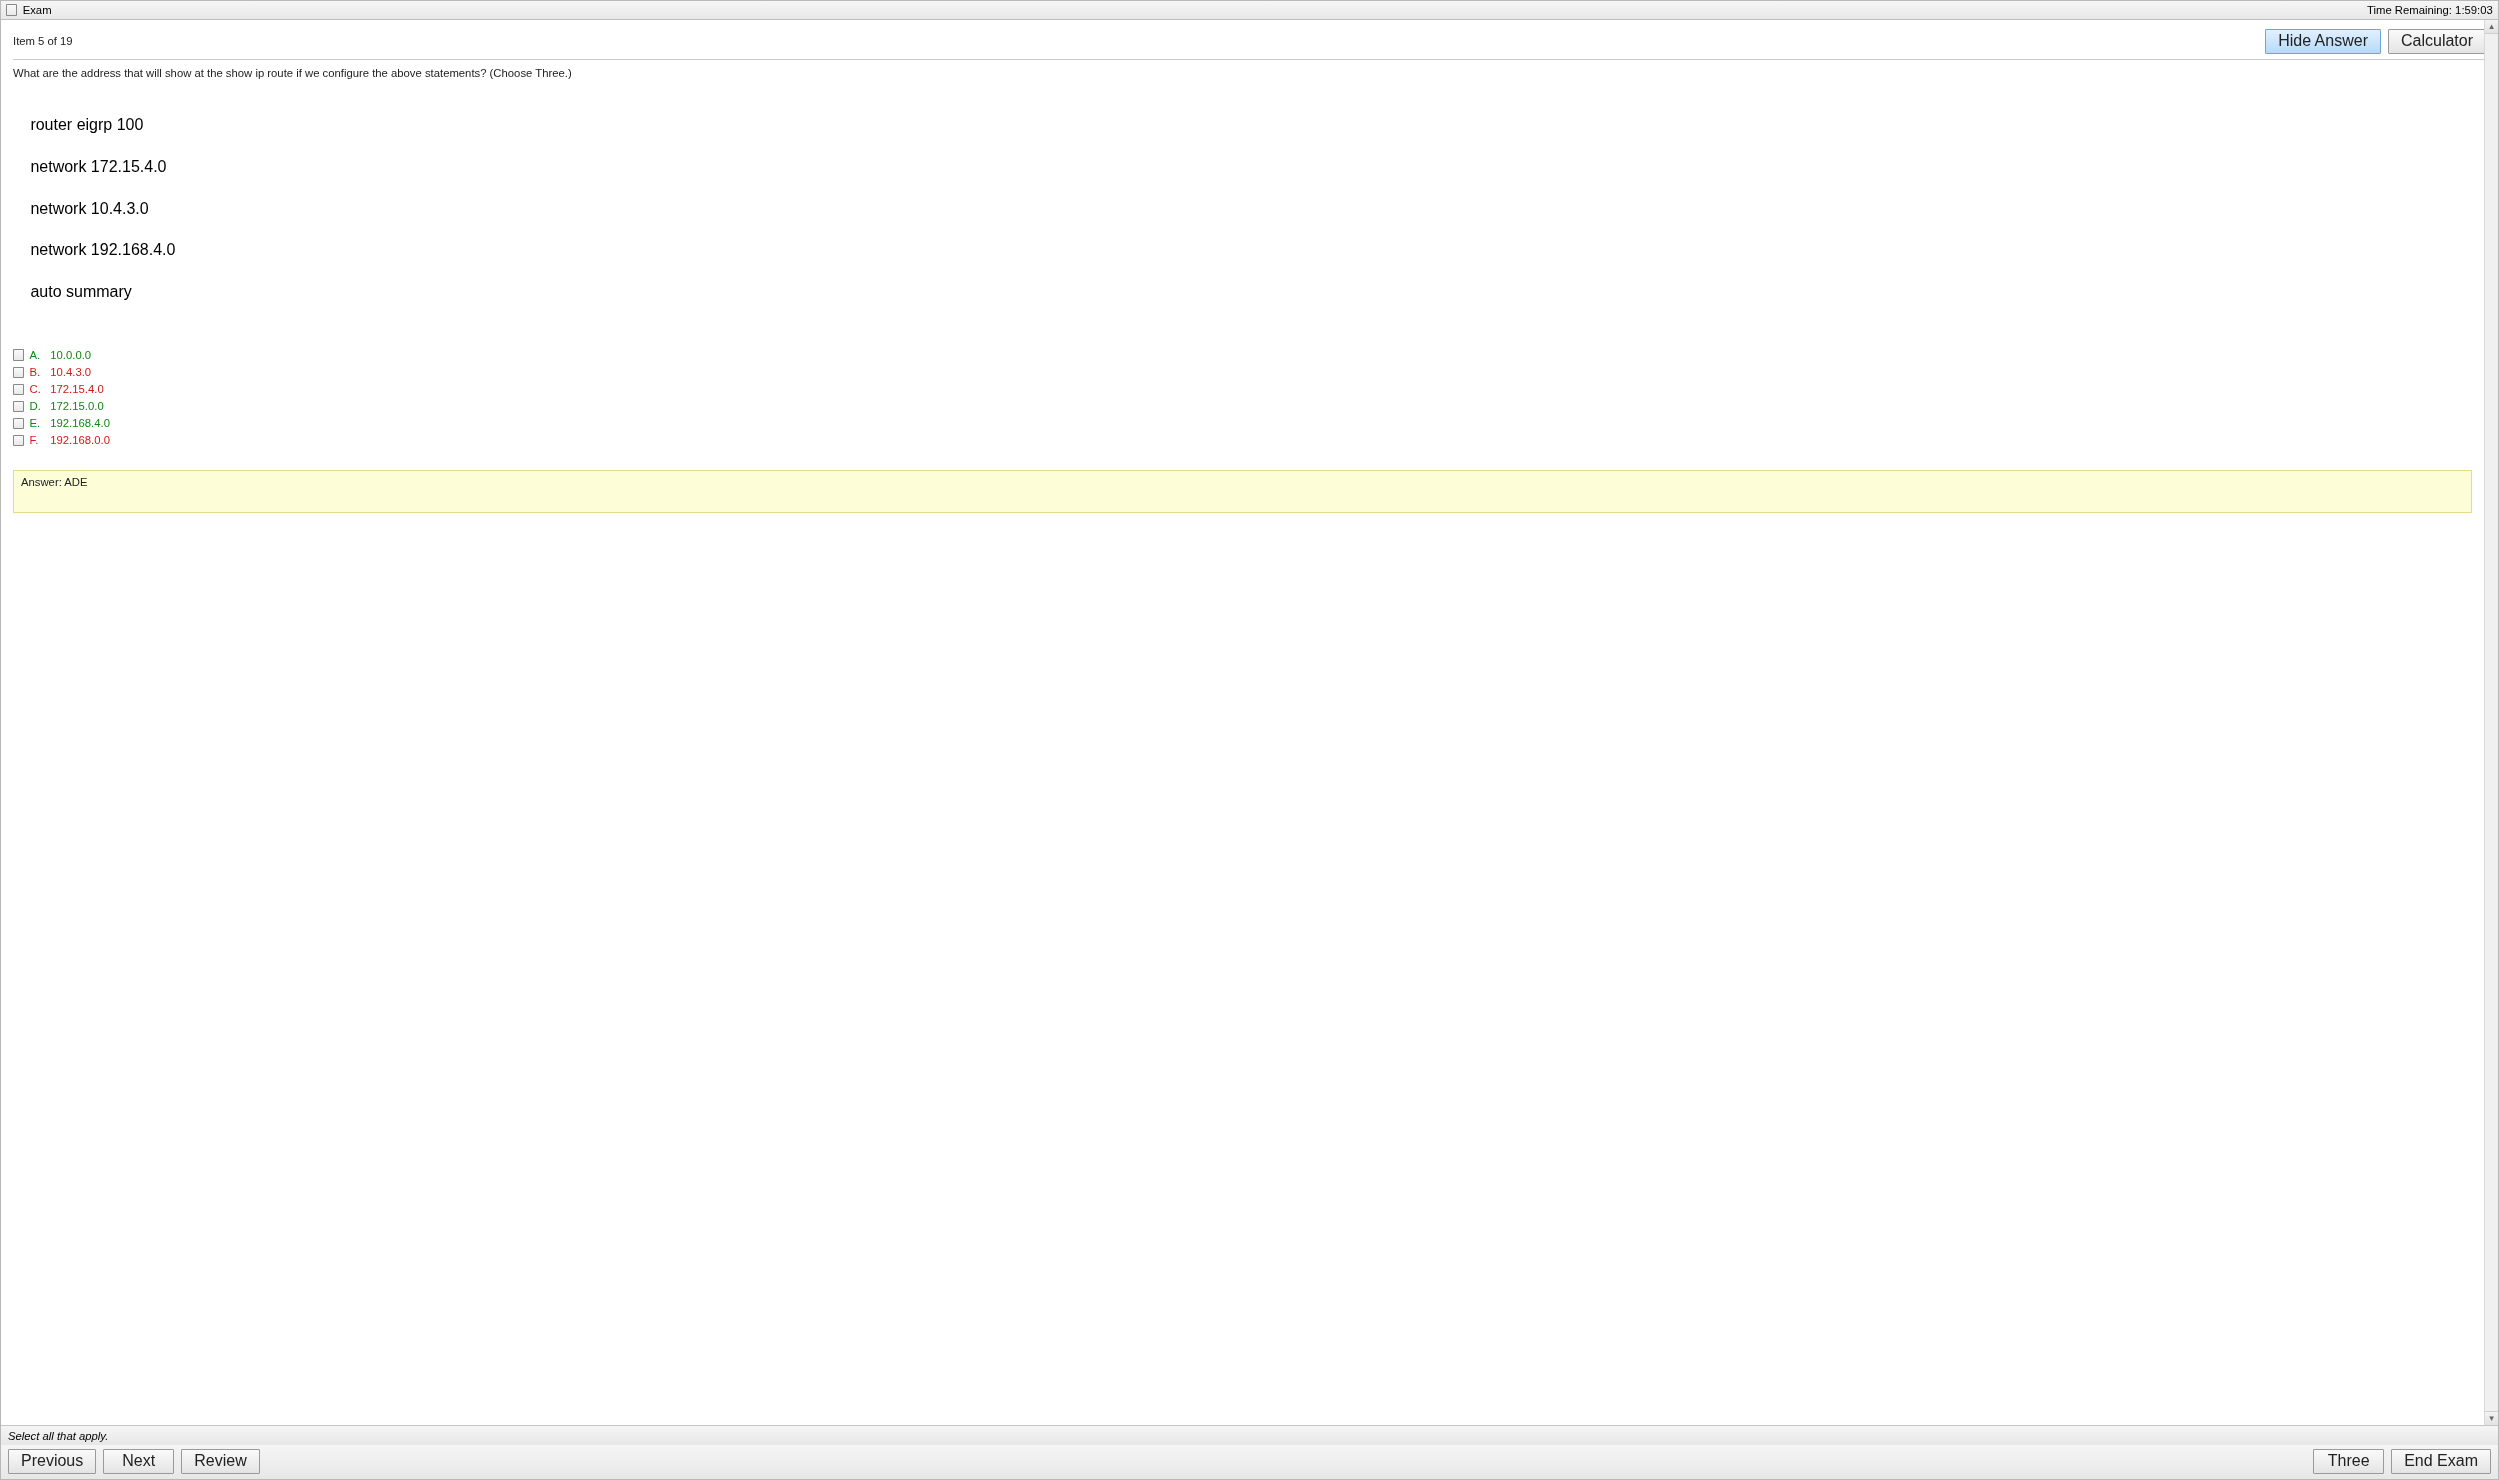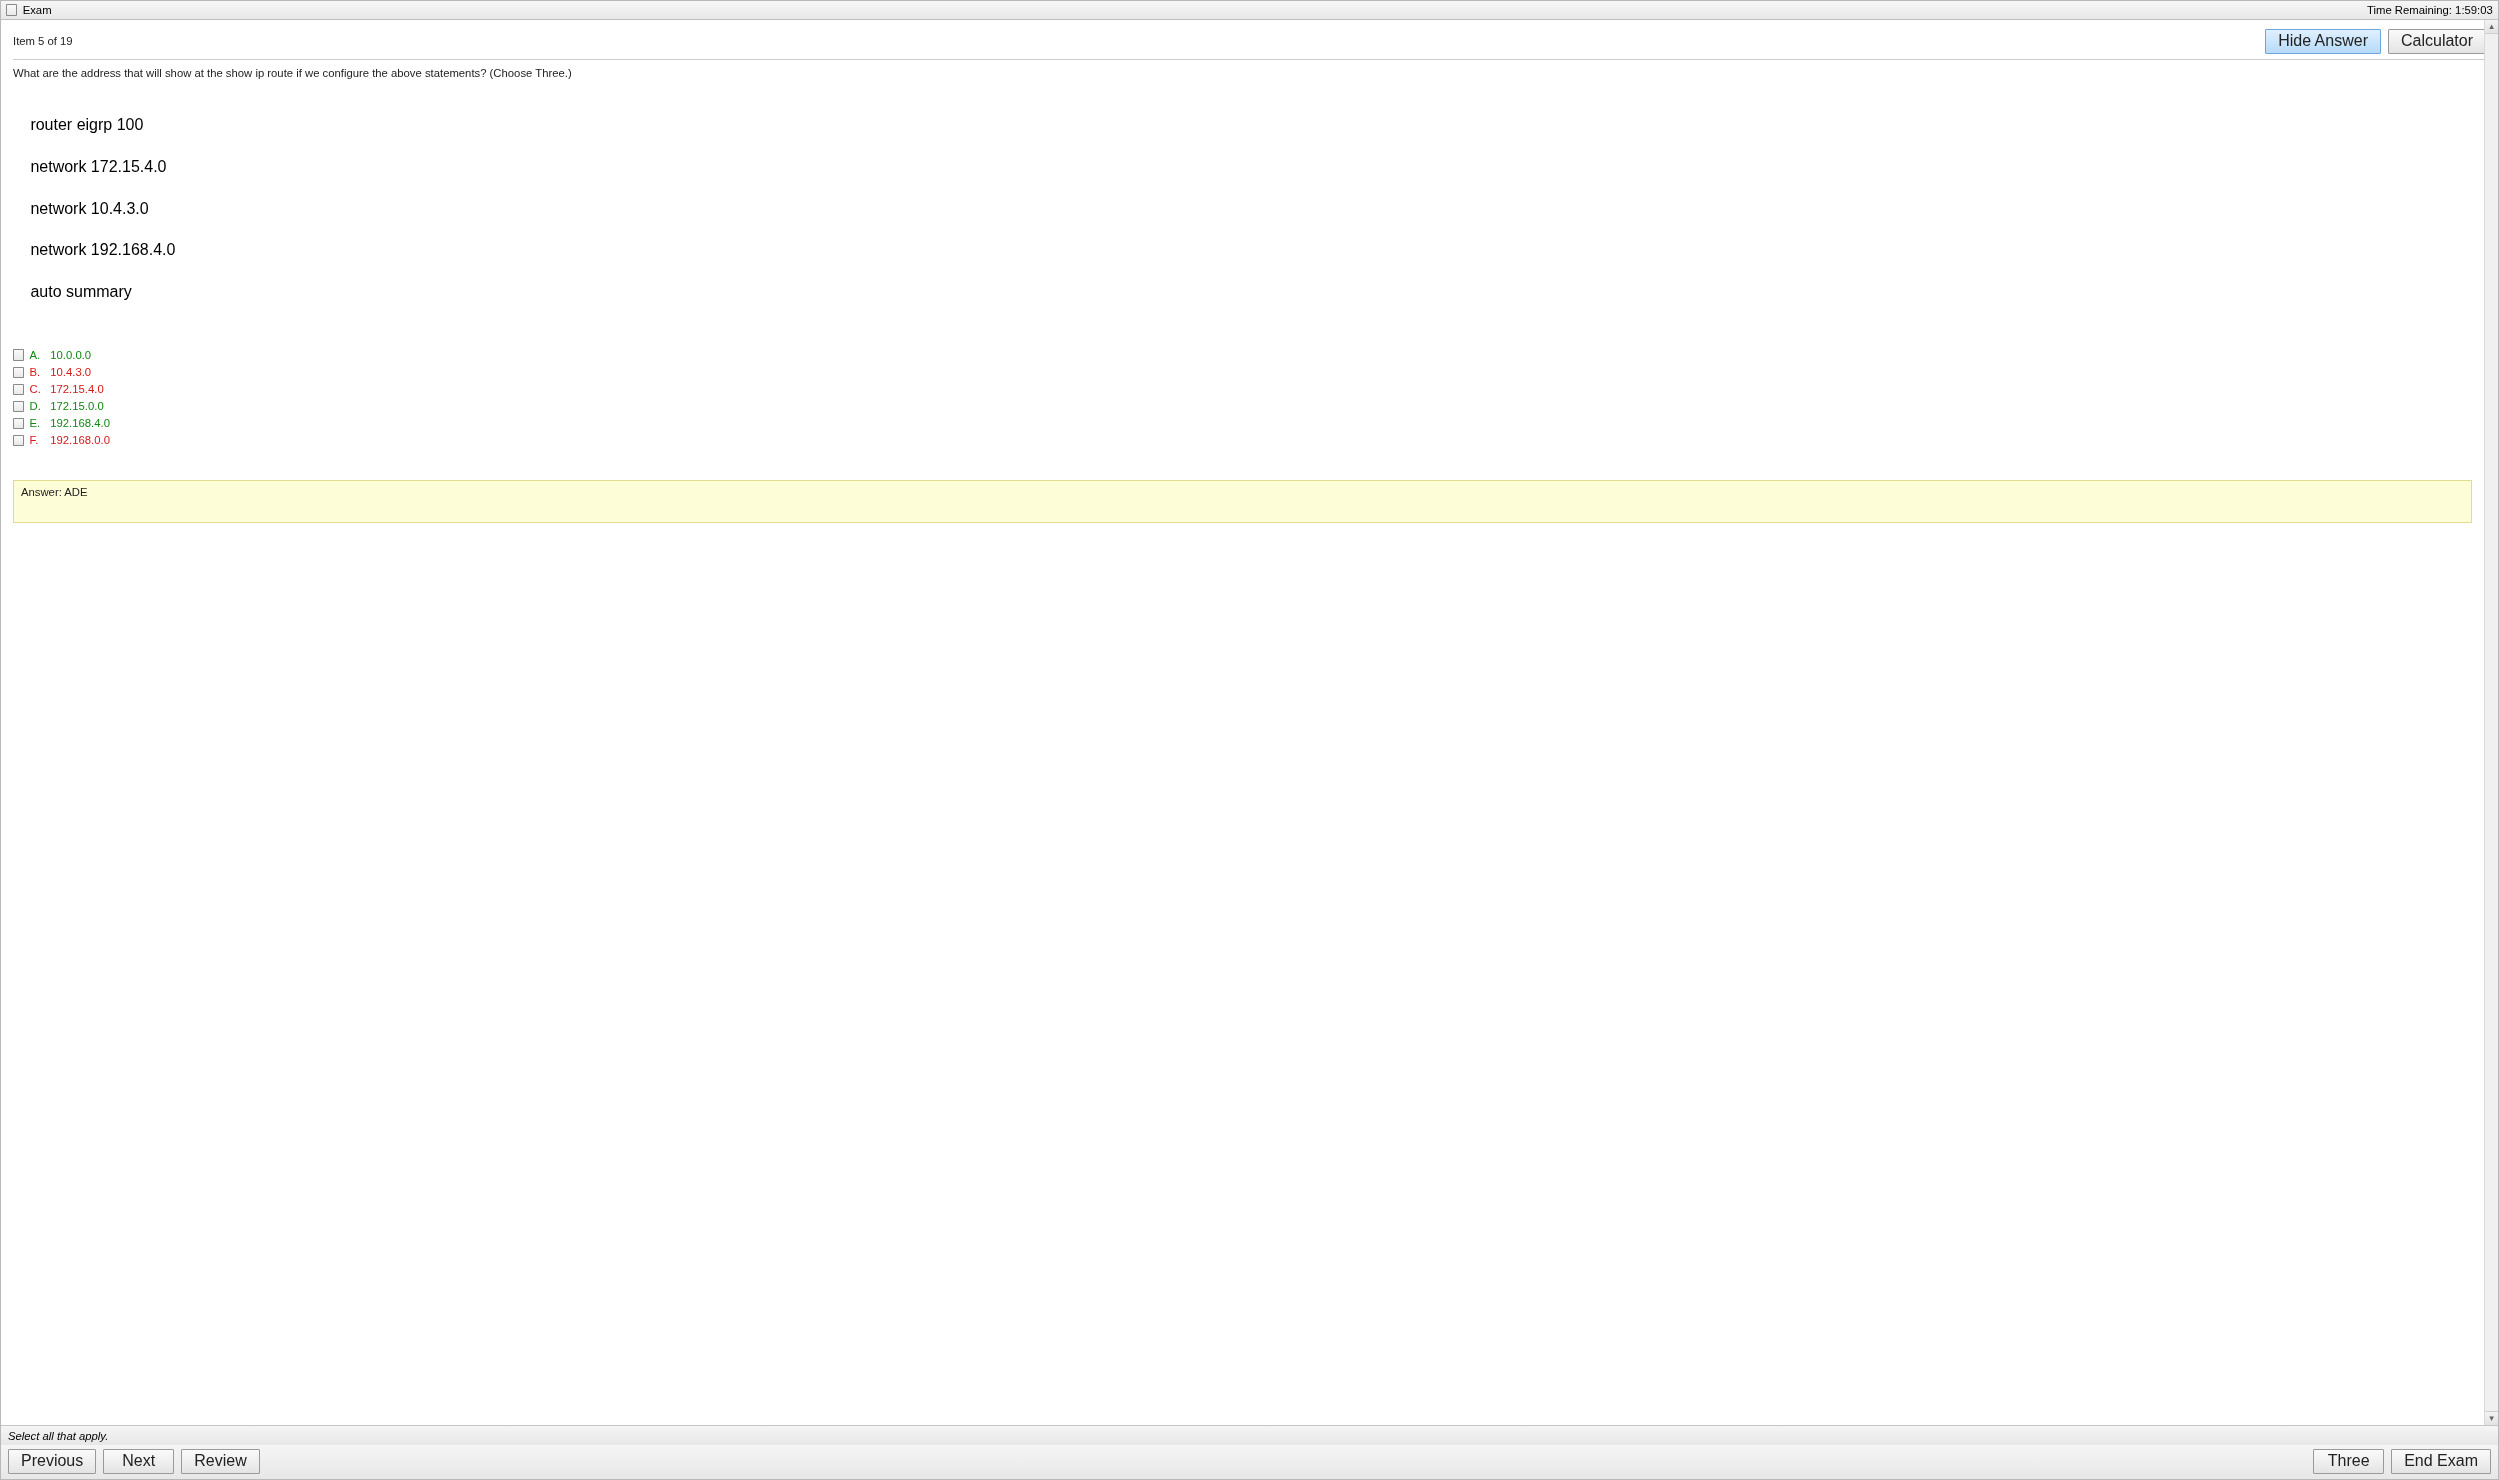--- a/index.html
+++ b/index.html
@@ -106,21 +106,21 @@
       margin-bottom: 1.7px;
     }
     .option-letter {
       min-width: 15.6px;
       display: inline-block;
     }
     .option-text { }
     .correct { color: #118811; }
     .wrong { color: #d81818; }
     .answer-box {
-      margin-top: 32px;
+      margin-top: 22px;
       border: 0.9px solid #e2dd8e;
       background: #fdfdd8;
       padding: 5.2px 7px;
       min-height: 43px;
       color: #222;
     }
     
     .scroll-stub {
       position: absolute;
       right: 0;

